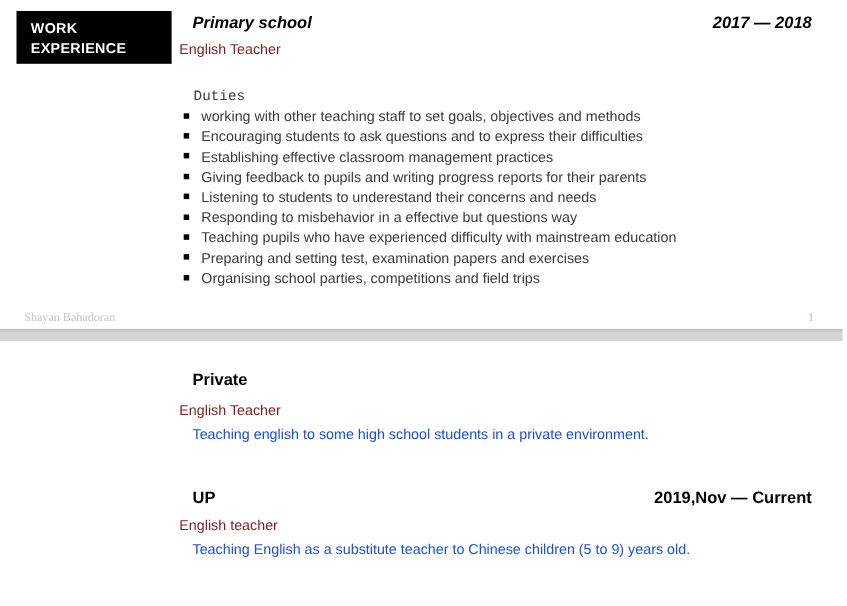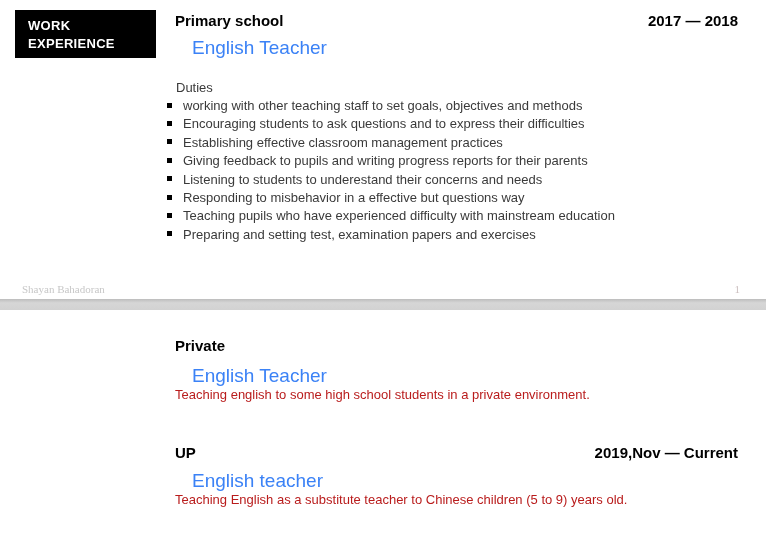--- a/index.html
+++ b/index.html
@@ -43,38 +43,39 @@
     align-items: baseline;
     font-size: 15px;
     font-weight: bold;
     color: #000000;
   }
   .entry-header .entry-title { white-space: nowrap; }
   .entry-header .entry-dates { white-space: nowrap; }
 
   .entry-subtitle {
     position: absolute;
-    left: 192px;
-    font-size: 19px;
-    color: #3b82f6;
+    left: 163px;
+    font-size: 13px;
+    color: #7f1d1d;
   }
   .entry-desc {
     position: absolute;
     left: 175px;
     width: 563px;
     font-size: 13px;
-    color: #b91c1c;
+    color: #1d4ed8;
   }
 
   .duties-label {
     position: absolute;
     left: 176px;
     top: 80px;
     font-size: 13px;
     color: #3a3a3a;
+    font-family: Liberation Mono, monospace;
   }
   ul.duties {
     position: absolute;
     left: 167px;
     top: 97px;
     width: 572px;
     margin: 0;
     padding: 0;
     list-style: none;
     font-size: 13px;
@@ -128,37 +129,38 @@
 </head>
 <body>
 
 <div class="canvas">
 
   <div class="section-label">
     <div>WORK</div>
     <div>EXPERIENCE</div>
   </div>
 
-  <div class="entry-header" style="top:12px;">
+  <div class="entry-header" style="top:12px;font-style:italic;">
     <span class="entry-title">Primary school</span>
     <span class="entry-dates">2017 — 2018</span>
   </div>
   <div class="entry-subtitle" style="top:37px;">English Teacher</div>
 
   <div class="duties-label">Duties</div>
 
   <ul class="duties">
       <li><span class="bullet-square"></span><span>working with other teaching staff to set goals, objectives and methods</span></li>
       <li><span class="bullet-square"></span><span>Encouraging students to ask questions and to express their difficulties</span></li>
       <li><span class="bullet-square"></span><span>Establishing effective classroom management practices</span></li>
       <li><span class="bullet-square"></span><span>Giving feedback to pupils and writing progress reports for their parents</span></li>
       <li><span class="bullet-square"></span><span>Listening to students to underestand their concerns and needs</span></li>
       <li><span class="bullet-square"></span><span>Responding to misbehavior in a effective but questions way</span></li>
       <li><span class="bullet-square"></span><span>Teaching pupils who have experienced difficulty with mainstream education</span></li>
       <li><span class="bullet-square"></span><span>Preparing and setting test, examination papers and exercises</span></li>
+      <li><span class="bullet-square"></span><span>Organising school parties, competitions and field trips</span></li>
     </ul>
 
   <div class="footer-author">Shayan Bahadoran</div>
   <div class="footer-page">1</div>
 
   <div class="page-gap"></div>
 
   <div class="entry-header" style="top:337px;">
     <span class="entry-title">Private</span>
   </div>

